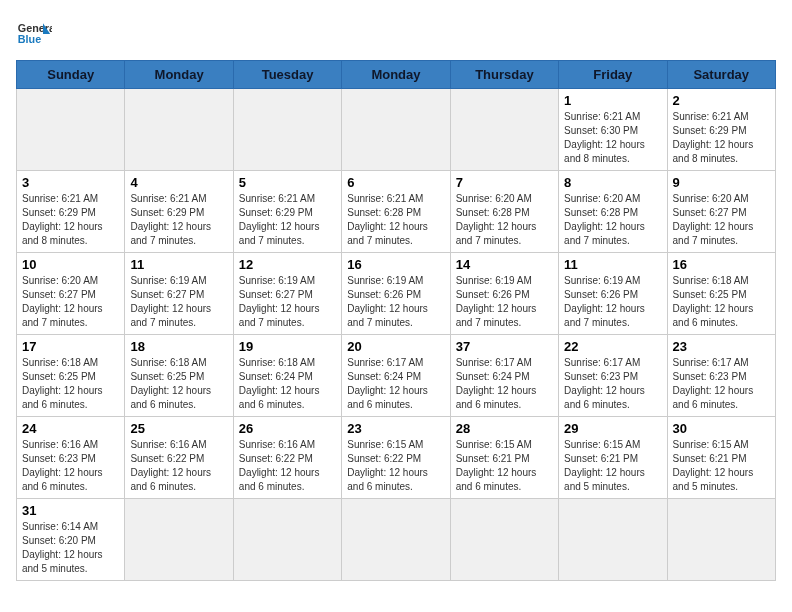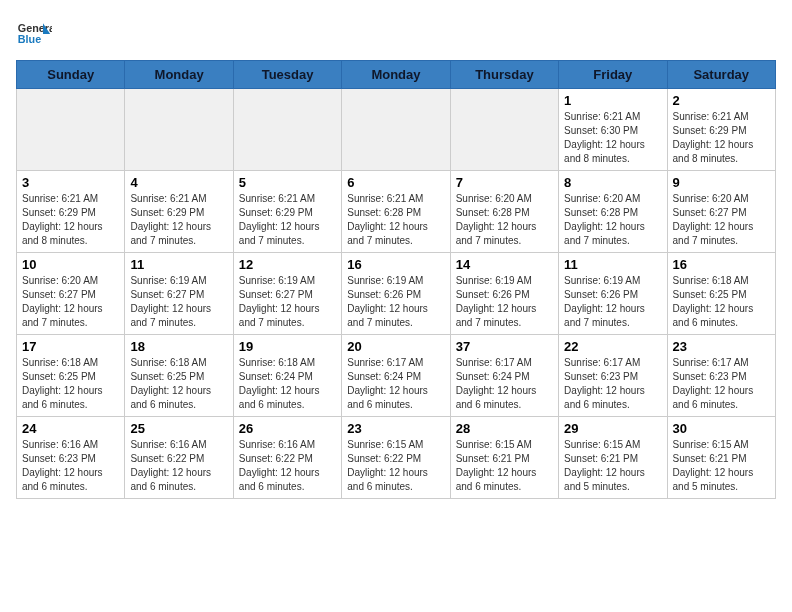--- a/index.html
+++ b/index.html
@@ -293,14 +293,28 @@
 Sunset: 6:21 PM
 Daylight: 12 hours and 5 minutes.</div>
         </td>
         <td>
           <span class="day-number">30</span>
           <div class="day-info">Sunrise: 6:15 AM
 Sunset: 6:21 PM
 Daylight: 12 hours and 5 minutes.</div>
         </td>
       </tr>
+      <tr>
+        <td>
+          <span class="day-number">31</span>
+          <div class="day-info">Sunrise: 6:14 AM
+Sunset: 6:20 PM
+Daylight: 12 hours and 5 minutes.</div>
+        </td>
+        <td class="empty"></td>
+        <td class="empty"></td>
+        <td class="empty"></td>
+        <td class="empty"></td>
+        <td class="empty"></td>
+        <td class="empty"></td>
+      </tr>
     </tbody>
 </table>
 
 </body></html>

